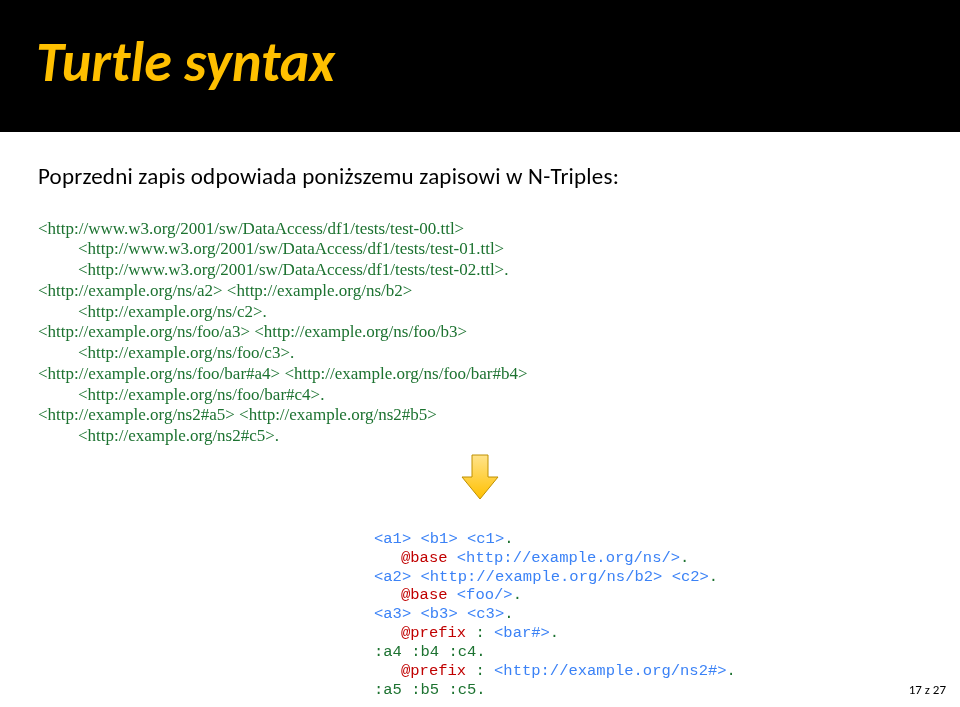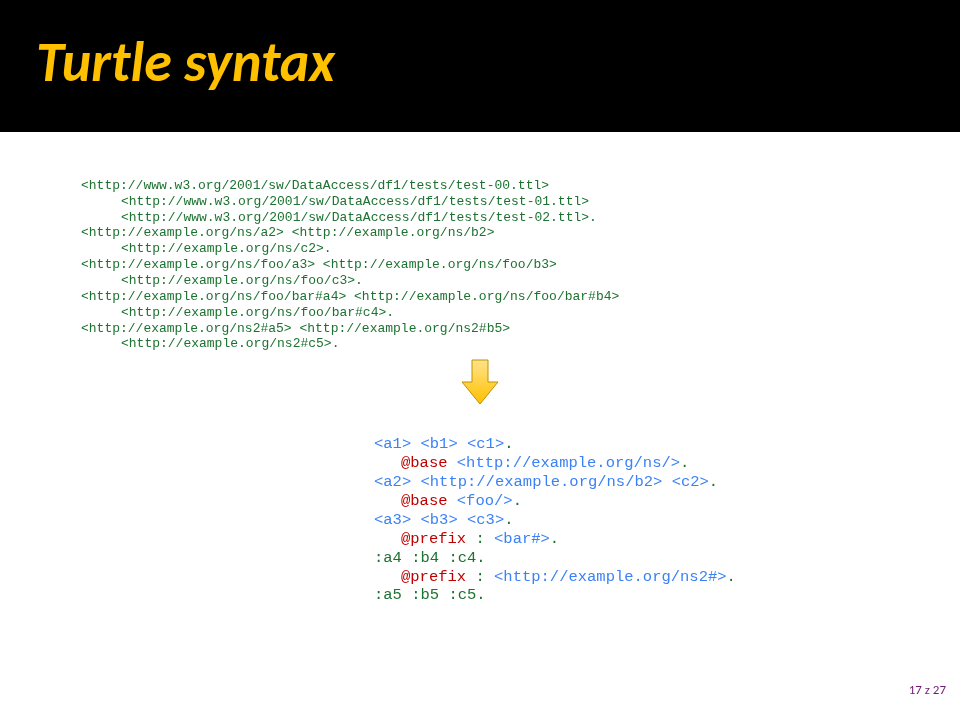--- a/index.html
+++ b/index.html
@@ -26,26 +26,25 @@
   .content {
     padding: 30px 38px 0 38px;
   }
   .intro {
     font-size: 23px;
     color: #000;
     margin-bottom: 8px;
     letter-spacing: 0.2px;
   }
   .code {
-    font-family: Liberation Mono, monospace;
-    font-size: 13px;
+    font-family: Liberation Serif, serif;
+    font-size: 17px;
     color: #1c7230;
     line-height: 1.22;
     white-space: pre;
-    margin-left: 43px;
   }
   .indent { padding-left: 40px; white-space: pre; }
   .arrow-wrap {
     text-align: center;
     margin: 6px 0 6px 0;
   }
   .arrow {
     display: inline-block;
   }
   .arrow svg { display: block; }
@@ -57,32 +56,33 @@
     margin-left: 336px;
   }
   .green { color: #1c7230; }
   .blue { color: #3b82f6; }
   .red { color: #c00000; padding-left: 27px; }
   .pagenum {
     position: absolute;
     right: 14px;
     bottom: 10px;
     font-size: 13px;
-    color: #701a75;
+    color: #000000;
     font-family: Calibri, Arial, sans-serif;
   }
 </style>
 </head>
 <body>
 
 <div class="header">
   <div class="title">Turtle syntax</div>
 </div>
 
 <div class="content">
+  <div class="intro">Poprzedni zapis odpowiada poniższemu zapisowi w N-Triples:</div>
 
   <div class="code">
 <span>&lt;http://www.w3.org/2001/sw/DataAccess/df1/tests/test-00.ttl&gt;</span>
 <span class="indent">&lt;http://www.w3.org/2001/sw/DataAccess/df1/tests/test-01.ttl&gt;</span>
 <span class="indent">&lt;http://www.w3.org/2001/sw/DataAccess/df1/tests/test-02.ttl&gt;.</span>
 <span>&lt;http://example.org/ns/a2&gt; &lt;http://example.org/ns/b2&gt;</span>
 <span class="indent">&lt;http://example.org/ns/c2&gt;.</span>
 <span>&lt;http://example.org/ns/foo/a3&gt; &lt;http://example.org/ns/foo/b3&gt;</span>
 <span class="indent">&lt;http://example.org/ns/foo/c3&gt;.</span>
 <span>&lt;http://example.org/ns/foo/bar#a4&gt; &lt;http://example.org/ns/foo/bar#b4&gt;</span>

